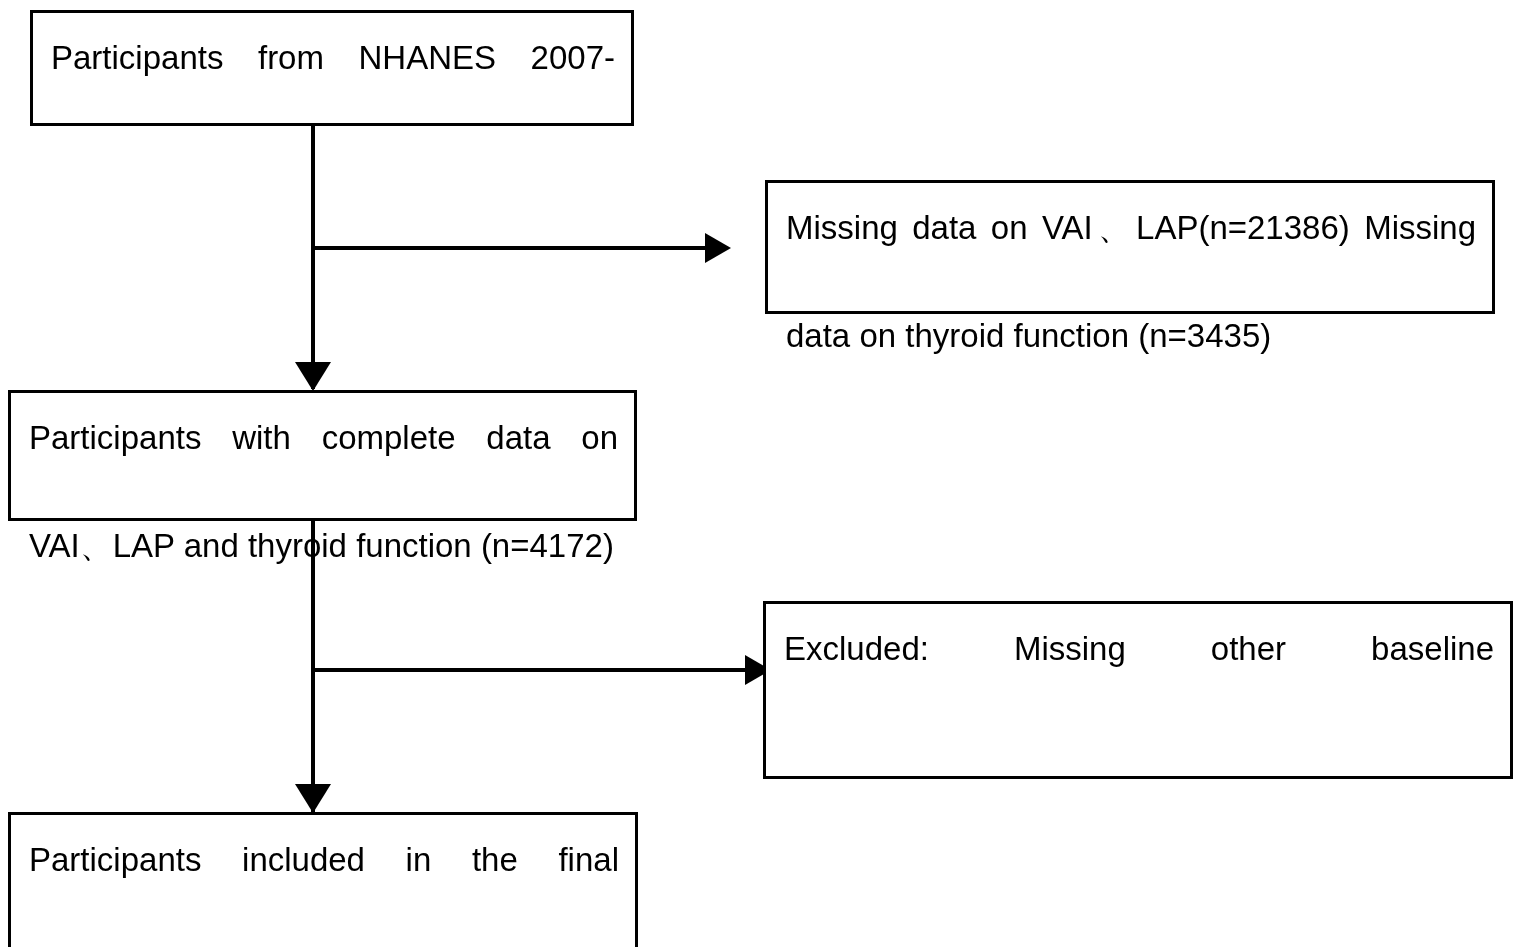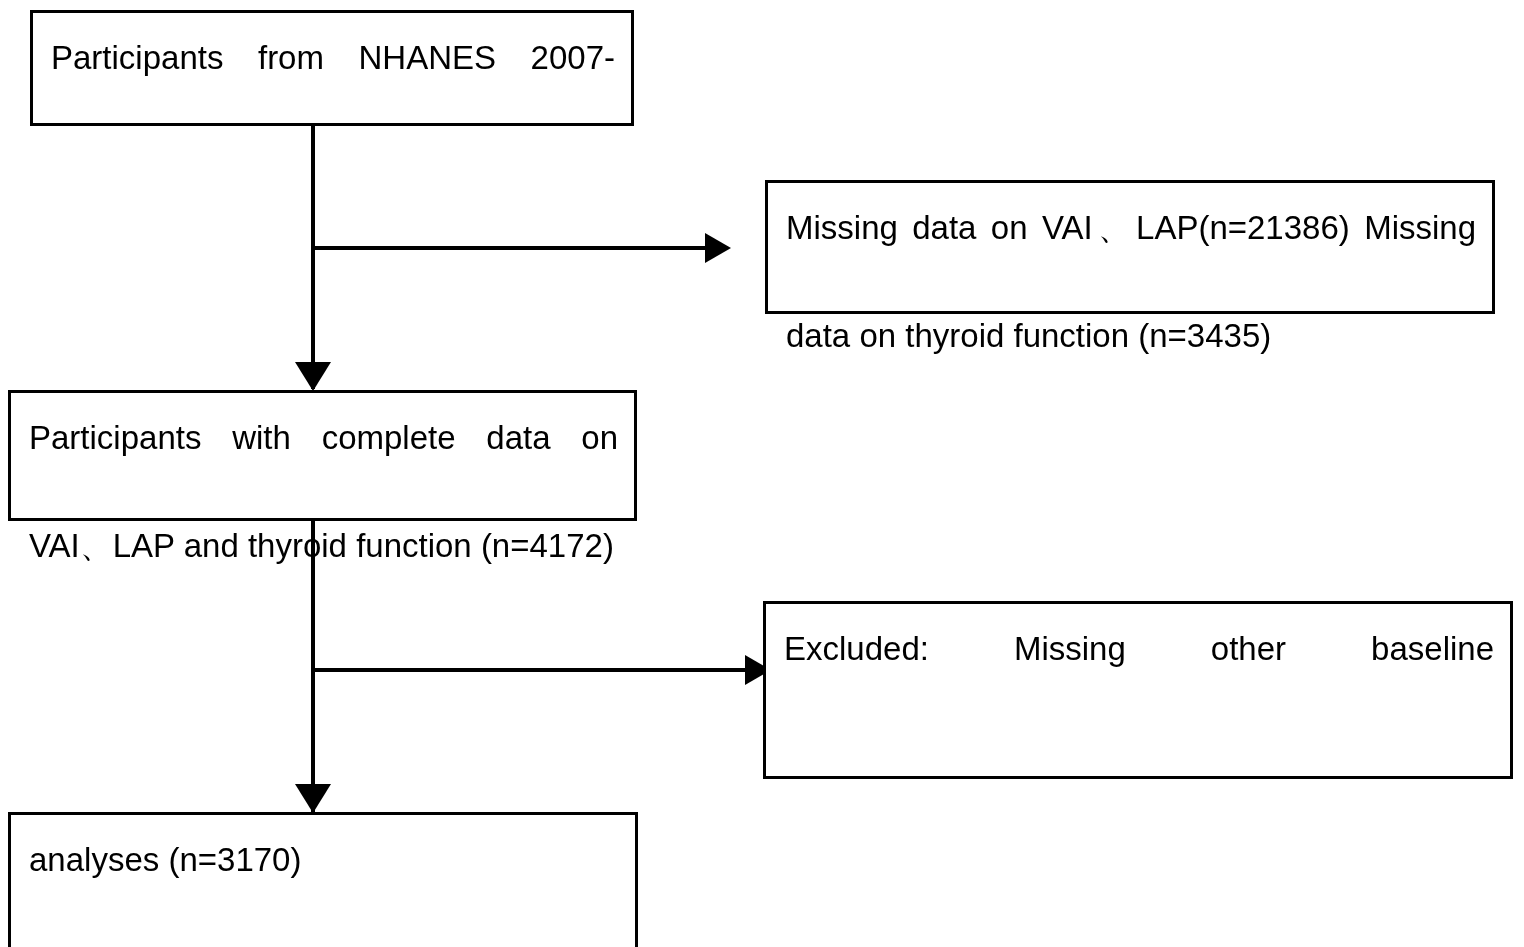--- a/index.html
+++ b/index.html
@@ -112,16 +112,17 @@
   <div class="arrow-down" id="arrow-to-final"></div>
 
   <div class="conn h-line" id="branch-2"></div>
   <div class="arrow-right" id="arrow-to-excluded-2"></div>
 
   <div class="flow-box" id="box-excluded-2">
     <span class="line">Excluded: Missing other baseline</span>
   </div>
 
   <div class="flow-box" id="box-final">
+    <span class="line">Participants included in the final</span>
     <span class="line last">analyses (n=3170)</span>
   </div>
 
 </div>
 
 </body></html>

